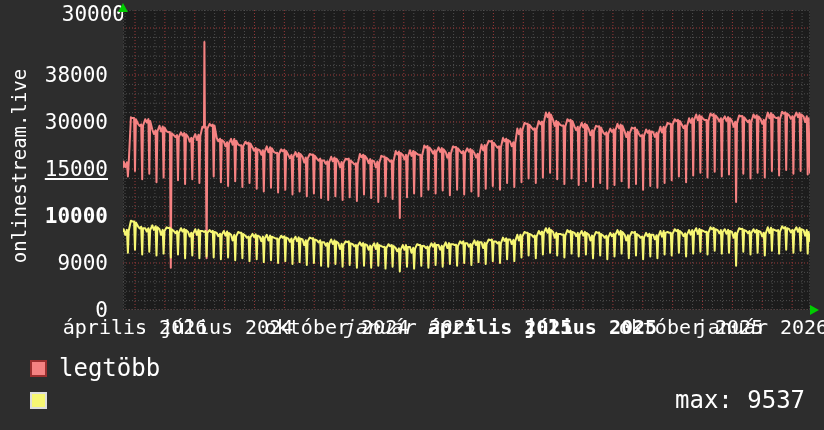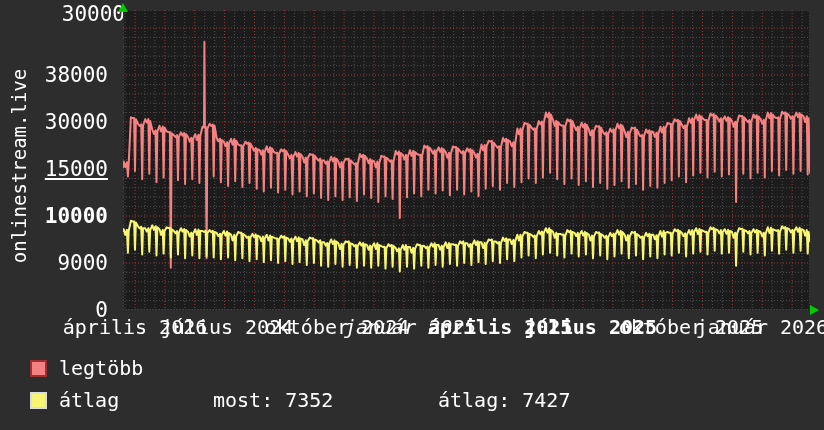--- a/index.html
+++ b/index.html
@@ -29,21 +29,21 @@
   }
   .arrow-right{
     position:absolute;left:810px;top:305px;width:0;height:0;
     border-top:5px solid transparent;border-bottom:5px solid transparent;
     border-left:9px solid #00cc00;
   }
   .legend-swatch{
     position:absolute;width:13px;height:13px;border-width:2px;border-style:solid;
   }
   .legend-label,.stat{
-    position:absolute;font-size:20px;line-height:24px;white-space:pre;
+    position:absolute;font-size:24px;line-height:24px;white-space:pre;
   }
 </style>
 </head>
 <body>
 
 <div class="frame">
   <div class="vtitle">onlinestream.live</div>
 
   <div id="ylabels">
       <div class="ylabel" style="top: 297px;">0</div>
@@ -175,17 +175,15 @@
       <div class="xlabel" style="left: 500.163px; font-weight: bold;">április 2025</div>
       <div class="xlabel" style="left: 590.847px; font-weight: bold;">július 2025</div>
       <div class="xlabel" style="left: 691px;">október 2025</div>
       <div class="xlabel" style="left: 761.91px;">január 2026</div>
     </div>
 
   <div class="legend-swatch" style="left: 30px; top: 360px; background: rgb(245, 130, 130); border-color: rgb(156, 47, 47);"></div>
   <div class="legend-label" style="left:59px;top:356px;">legtöbb</div>
 
   <div class="legend-swatch" style="left: 30px; top: 392px; background: rgb(246, 246, 115); border-color: rgb(221, 221, 221);"></div>
-  <div class="legend-label" style="left:59px;top:388px;">átlag</div>
 
-  <div class="stat" style="top: 388px; left: 213px;" id="stat-most">most: 7352</div>
-  <div class="stat" style="top: 388px; left: 438px;" id="stat-atlag">átlag: 7427</div>
+  <div class="stat" style="top: 388px; left: 675px;" id="stat-max">max: 9537</div>
 </div>
 
 </body></html>

